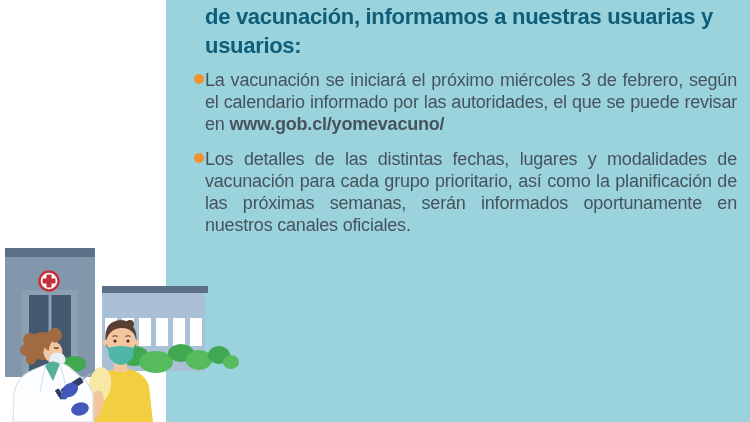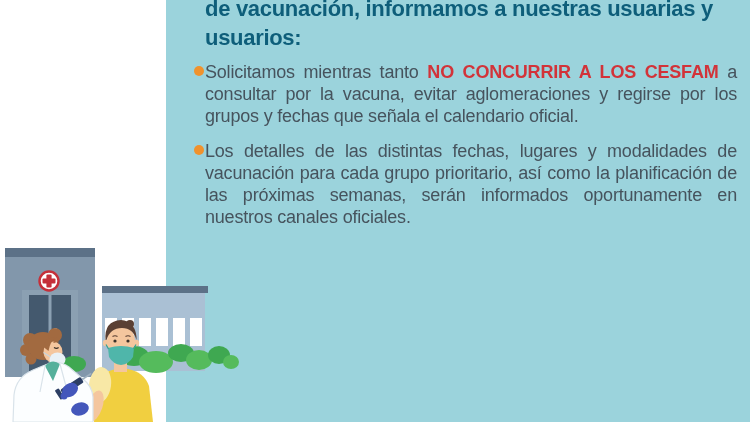--- a/index.html
+++ b/index.html
@@ -12,21 +12,21 @@
     --hair-patient:#5a4034; --hair-nurse:#a26a40;
     --mask-patient:#4fb6aa; --mask-strap:#3da294;
     --mask-nurse:#e9f1f6; --scrub:#55b09b; --glove:#4457bb;
     --syringe:#2c3e63; --needle:#9fb0bf; --coat:#fcfeff; --coat-line:#d9e3ea;
     --window:#ffffff; --eye:#3a3028;
   }
   html,body{margin:0;padding:0;}
   .page{position:relative;width:750px;height:422px;background:#ffffff;overflow:hidden;
         font-family:"Liberation Sans",sans-serif;}
   .panel{position:absolute;left:166px;top:0;right:0;bottom:0;background:var(--panel-bg);}
-  .content{position:absolute;left:205px;top:4px;width:532px;}
+  .content{position:absolute;left:205px;top:12px;width:532px;}
   .title{margin:-10px 0 0 0;width:545px;font-size:22px;line-height:29px;font-weight:bold;
          letter-spacing:-0.3px;color:var(--title-color);}
   .bullets{list-style:none;margin:9px 0 0 0;padding:0;}
   .bullets li{position:relative;margin:0 0 13px 0;}
   .btext{margin:0;font-size:18px;line-height:22px;letter-spacing:-0.2px;
          color:var(--text-color);text-align:justify;}
   .dot{position:absolute;left:-11px;top:5px;width:10px;height:10px;border-radius:50%;
        background:var(--orange);}
   .seg-bold{font-weight:bold;}
   .seg-bold-red{font-weight:bold;color:var(--red);}
@@ -48,21 +48,21 @@
 <body>
 
 <div class="page">
   <div class="panel"></div>
 
   <div class="content">
     <h1 class="title">de vacunación, informamos a nuestras usuarias y usuarios:</h1>
     <ul class="bullets">
       <li>
         <span class="dot"></span>
-        <p class="btext"><span class="seg-normal">Solicitamos mientras tanto </span><span class="seg-bold-red">NO CONCURRIR A LOS CESFAM</span><span class="seg-normal"> a consultar por la vacuna, evitar aglomeraciones y regirse por los grupos y fechas que señala el calendario oficial.</span></p>
+        <p class="btext"><span class="seg-normal">La vacunación se iniciará el próximo miércoles 3 de febrero, según el calendario informado por las autoridades, el que se puede revisar en </span><span class="seg-bold">www.gob.cl/yomevacuno/</span></p>
       </li>
       <li>
         <span class="dot"></span>
         <p class="btext"><span class="seg-normal">Los detalles de las distintas fechas, lugares y modalidades de vacunación para cada grupo prioritario, así como la planificación de las próximas semanas, serán informados oportunamente en nuestros canales oficiales.</span></p>
       </li>
     </ul>
   </div>
 
   <svg class="illus" width="240" height="182" viewBox="0 0 240 182" aria-hidden="true">
 

